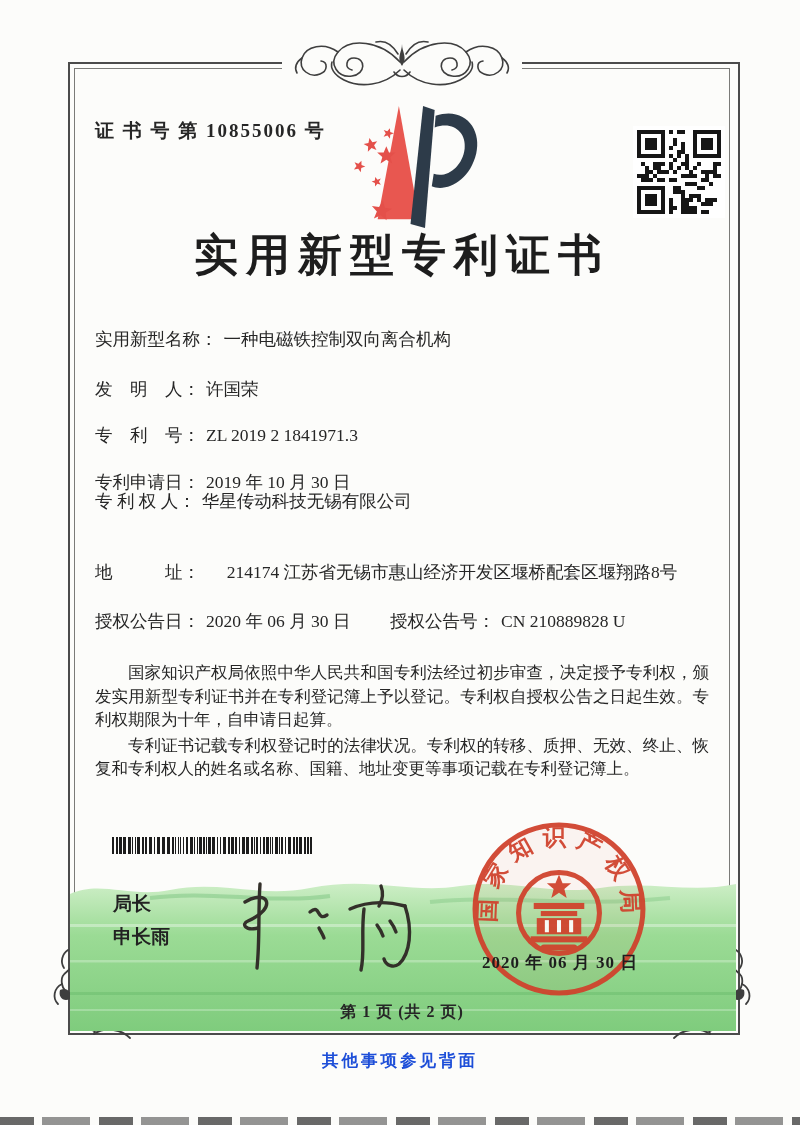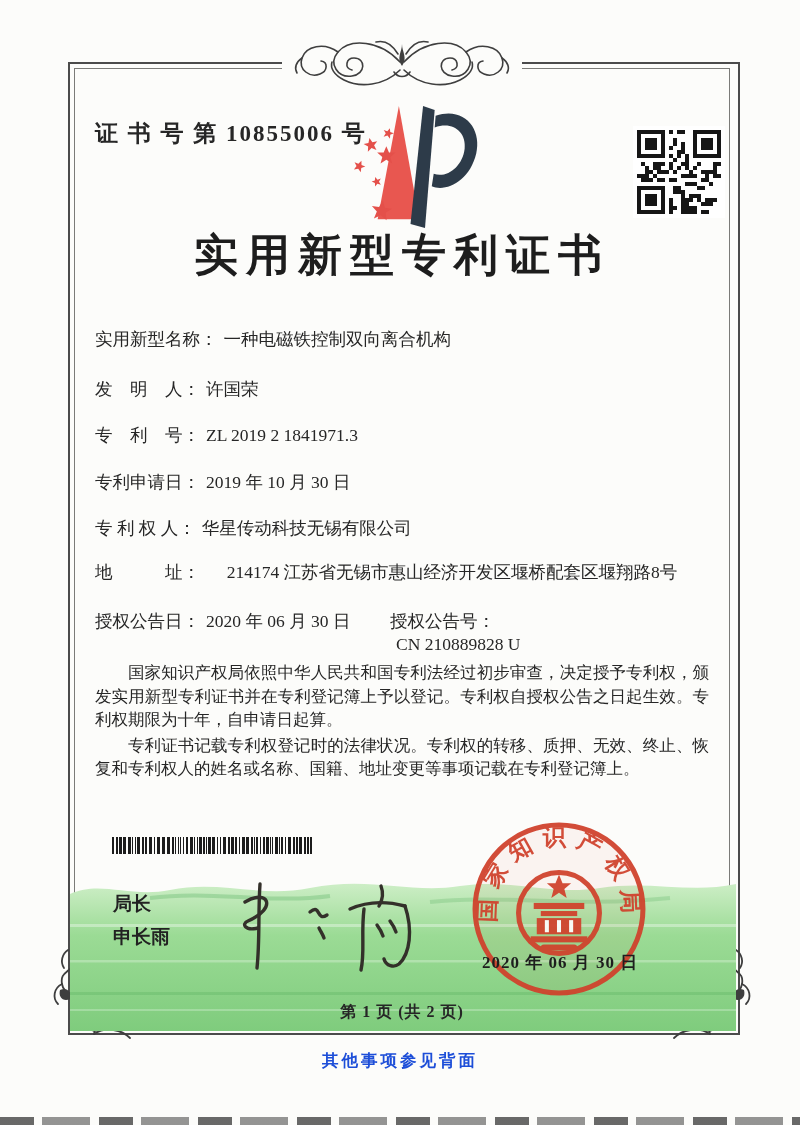--- a/index.html
+++ b/index.html
@@ -2,21 +2,21 @@
 <html><head>
 <meta charset="utf-8">
 <style>
   html,body{margin:0;padding:0;background:#e9e9e7;}
   .page{position:relative;width:800px;height:1125px;margin:0 auto;background:#fcfcfa;
         overflow:hidden;font-family:"Liberation Serif","DejaVu Serif",serif;color:#262626;}
   .abs{position:absolute;}
   
   .frame-outer{left:68px;top:62px;width:668px;height:969px;border:2px solid #4b4b4b;}
   .frame-inner{left:74px;top:68px;width:654px;height:955px;border:1px solid #7b7b78;}
-  .cert-no{left:95px;top:118px;font-size:23px;font-weight:700;letter-spacing:2px;}
+  .cert-no{left:95px;top:118px;font-size:19px;font-weight:700;letter-spacing:2px;}
   .title{left:68px;top:226px;width:668px;text-align:center;font-size:44px;font-weight:700;
          letter-spacing:8px;color:#1d1d1d;}
   .field-row{left:95px;width:625px;display:flex;align-items:flex-start;font-size:17.5px;line-height:23px;}
   .field-label{font-weight:400;white-space:nowrap;flex:0 0 auto;}
   .field-value{font-weight:500;padding-left:6px;}
   .addr-value{width:492px;text-align:center;}
   .grant-group{display:flex;font-size:17.5px;}
   .paras{left:95px;top:661px;width:614px;font-size:16.5px;line-height:23.5px;text-align:justify;}
   .paras p{margin:0 0 2px 0;text-indent:2em;font-weight:500;}
   .barcode{left:112px;top:837px;width:202px;height:17px;}
@@ -255,34 +255,34 @@
     <span class="field-value">许国荣</span>
   </div>
   <div class="abs field-row" style="top:424px;">
     <span class="field-label">专　利　号：</span>
     <span class="field-value">ZL 2019 2 1841971.3</span>
   </div>
   <div class="abs field-row" style="top:471px;">
     <span class="field-label">专利申请日：</span>
     <span class="field-value">2019 年 10 月 30 日</span>
   </div>
-  <div class="abs field-row" style="top:517px;">
+  <div class="abs field-row" style="top:490px;">
     <span class="field-label">专 利 权 人：</span>
     <span class="field-value">华星传动科技无锡有限公司</span>
   </div>
   <div class="abs field-row" style="top:561px;">
     <span class="field-label">地　　　址：</span>
     <span class="field-value addr-value">214174 江苏省无锡市惠山经济开发区堰桥配套区堰翔路8号</span>
   </div>
   <div class="abs field-row" style="top:610px;">
     <span class="grant-group">
       <span class="field-label">授权公告日：</span>
       <span class="field-value">2020 年 06 月 30 日</span>
     </span>
-    <span class="grant-group" style="position:absolute;left:295px;flex-direction:column;">
+    <span class="grant-group" style="position:absolute;left:295px;">
       <span class="field-label">授权公告号：</span>
       <span class="field-value">CN 210889828 U</span>
     </span>
   </div>
 
   <div class="abs paras">
     <p>国家知识产权局依照中华人民共和国专利法经过初步审查，决定授予专利权，颁发实用新型专利证书并在专利登记簿上予以登记。专利权自授权公告之日起生效。专利权期限为十年，自申请日起算。</p>
     <p>专利证书记载专利权登记时的法律状况。专利权的转移、质押、无效、终止、恢复和专利权人的姓名或名称、国籍、地址变更等事项记载在专利登记簿上。</p>
   </div>
 

